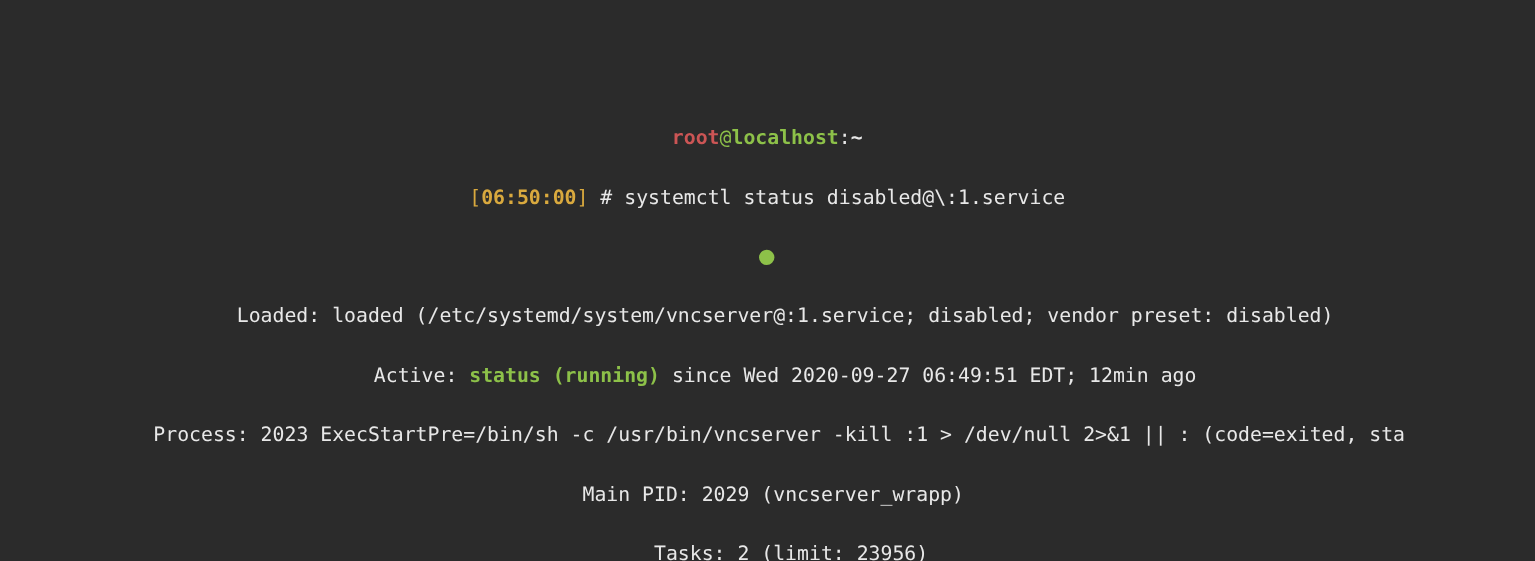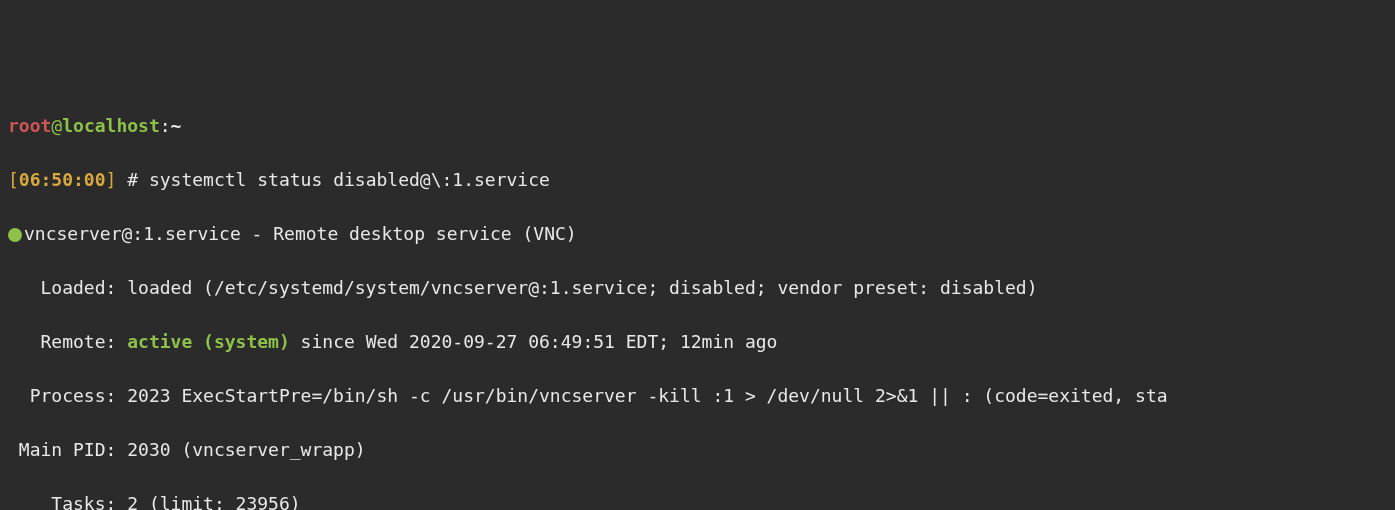--- a/index.html
+++ b/index.html
@@ -1,18 +1,19 @@
 <!DOCTYPE html>
 <html><head>
   <meta charset="utf-8">
   <style>
     * {
       margin: 0;
       padding: 0;
       box-sizing: border-box;
+      text-align: center;
     }
     body {
       background: #2b2b2b;
       color: #d0d0d0;
       font-family: 'DejaVu Sans Mono', 'Courier New', monospace;
       font-size: 18px;
       line-height: 1.5;
       padding: 4px 8px;
       white-space: pre;
       overflow: hidden;
@@ -36,25 +37,25 @@
     }
     .line { white-space: pre; }
   </style>
 </head>
 <body>
 
 
 
 <div class="line"><span class="red bold">root</span><span class="green">@</span><span class="green bold">localhost</span><span class="white">:</span><span class="white bold">~</span></div>
 <div class="line"><span class="yellow">[</span><span class="yellow bold">06:50:00</span><span class="yellow">]</span><span class="white"> # </span><span class="white">systemctl status disabled@\:1.service</span></div>
-<div class="line"><span class="dot"></span><span class="white">vncserver@:1.service - Remote desktop service (VNC)</span></div>
+<div class="line"><span class="dot"></span></div>
 <div class="line white">   Loaded: loaded (/etc/systemd/system/vncserver@:1.service; disabled; vendor preset: disabled)</div>
-<div class="line"><span class="white">   Remote: </span><span class="green-bold">active (system)</span><span class="white"> since Wed 2020-09-27 06:49:51 EDT; 12min ago</span></div>
+<div class="line"><span class="white">   Active: </span><span class="green-bold">status (running)</span><span class="white"> since Wed 2020-09-27 06:49:51 EDT; 12min ago</span></div>
 <div class="line white">  Process: 2023 ExecStartPre=/bin/sh -c /usr/bin/vncserver -kill :1 &gt; /dev/null 2&gt;&amp;1 || : (code=exited, sta</div>
-<div class="line white"> Main PID: 2030 (vncserver_wrapp)</div>
+<div class="line white"> Main PID: 2029 (vncserver_wrapp)</div>
 <div class="line white">    Tasks: 2 (limit: 23956)</div>
 
 
 
 
 
 
 
 
 

